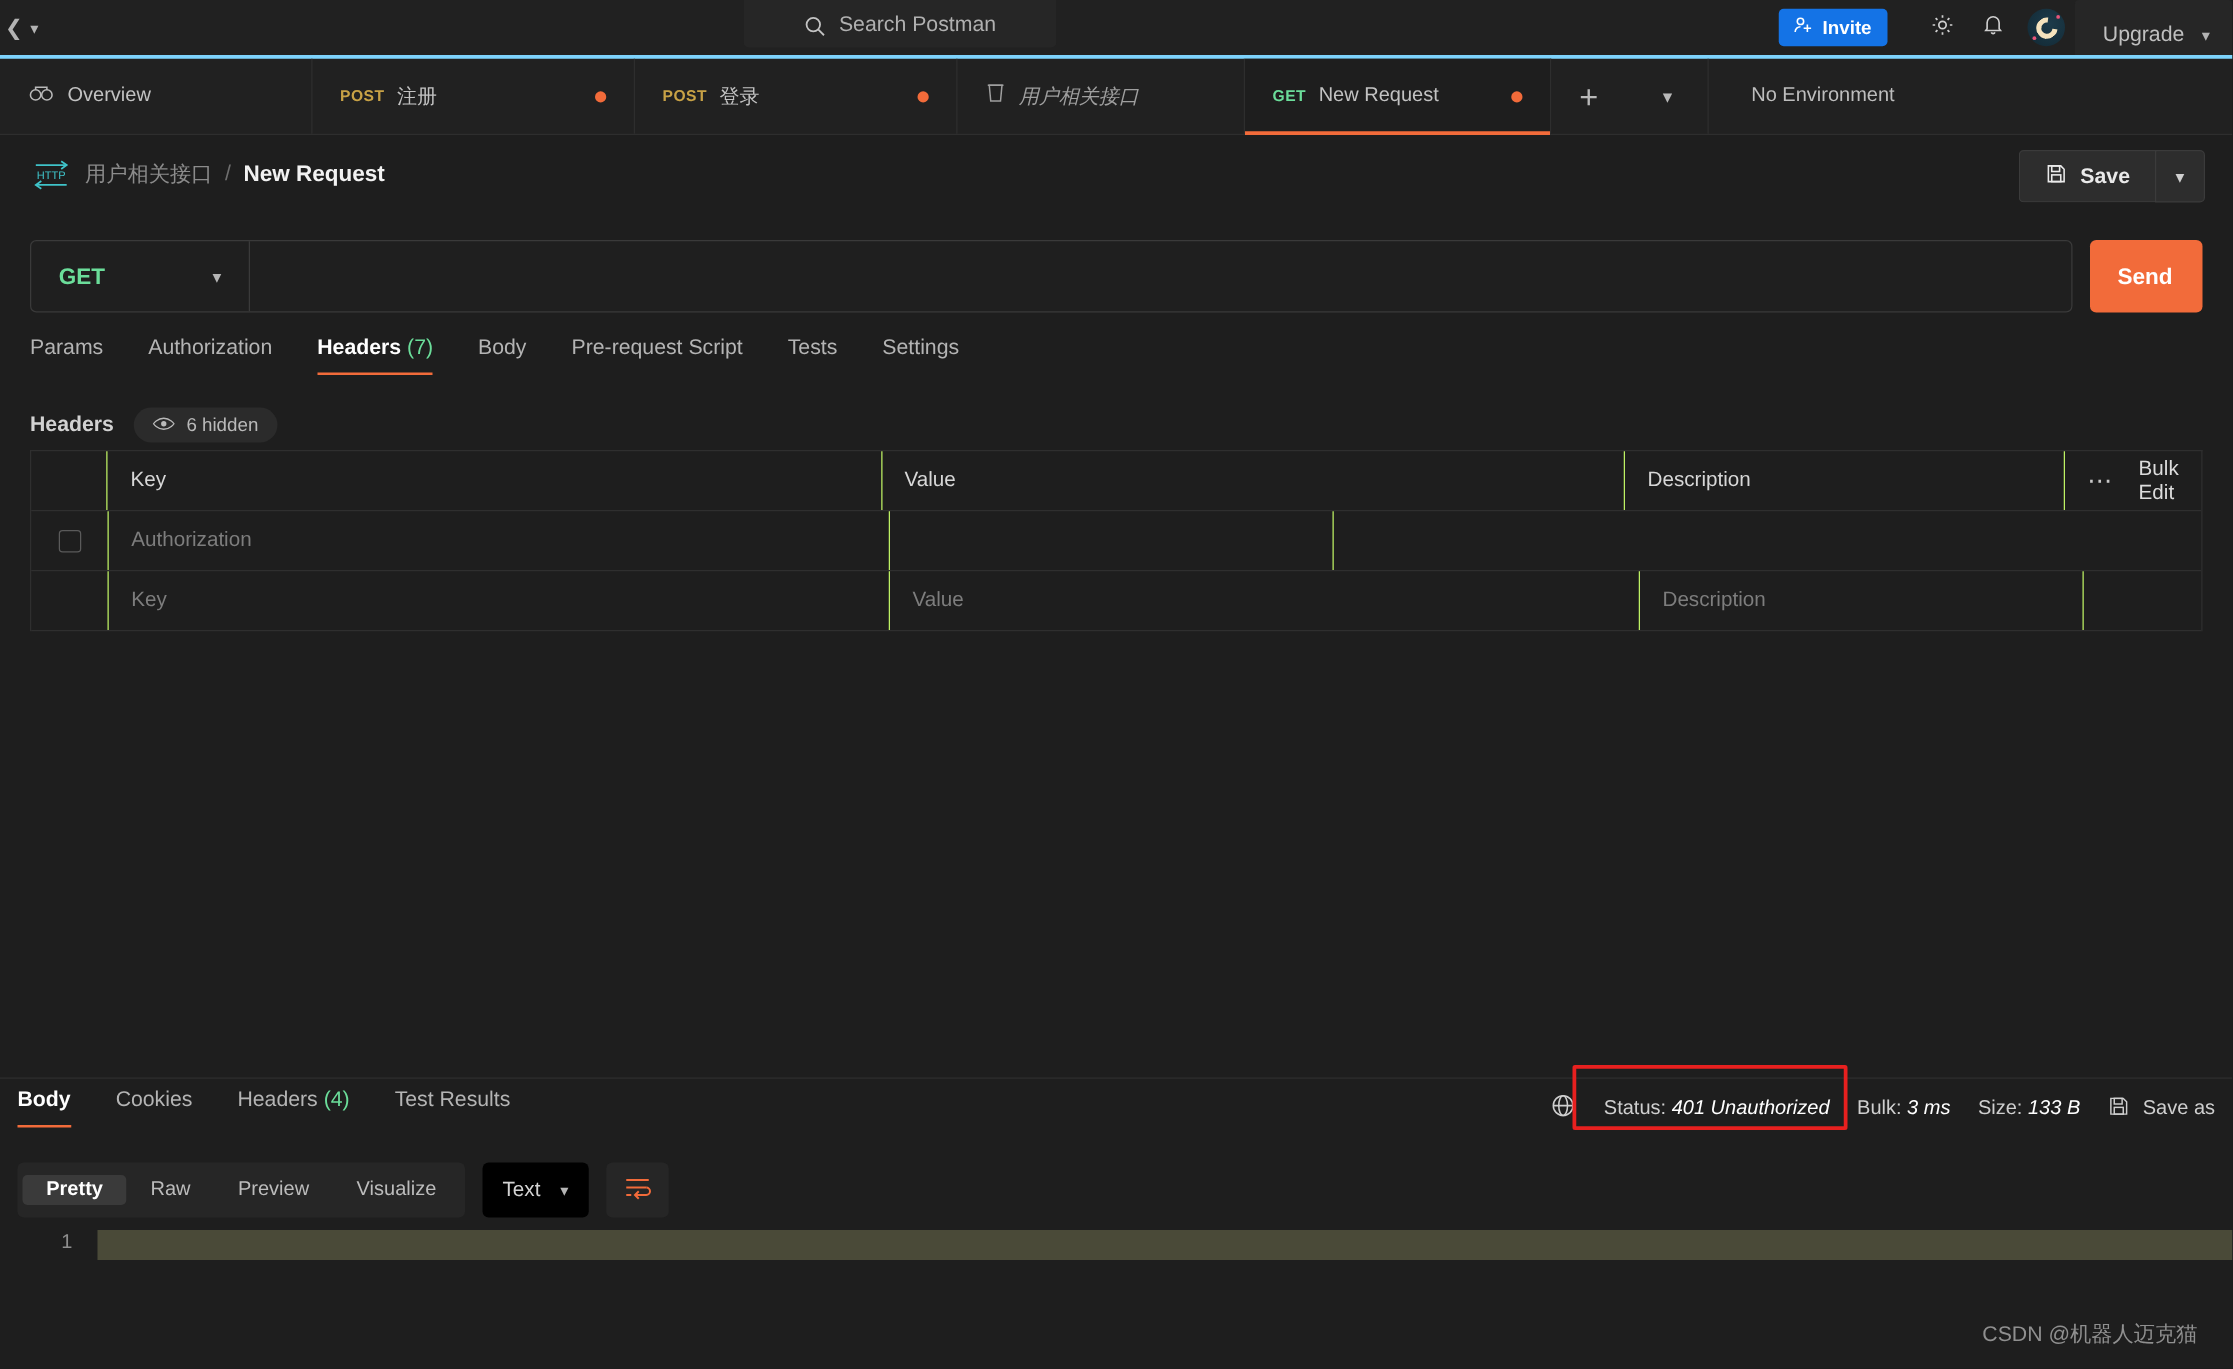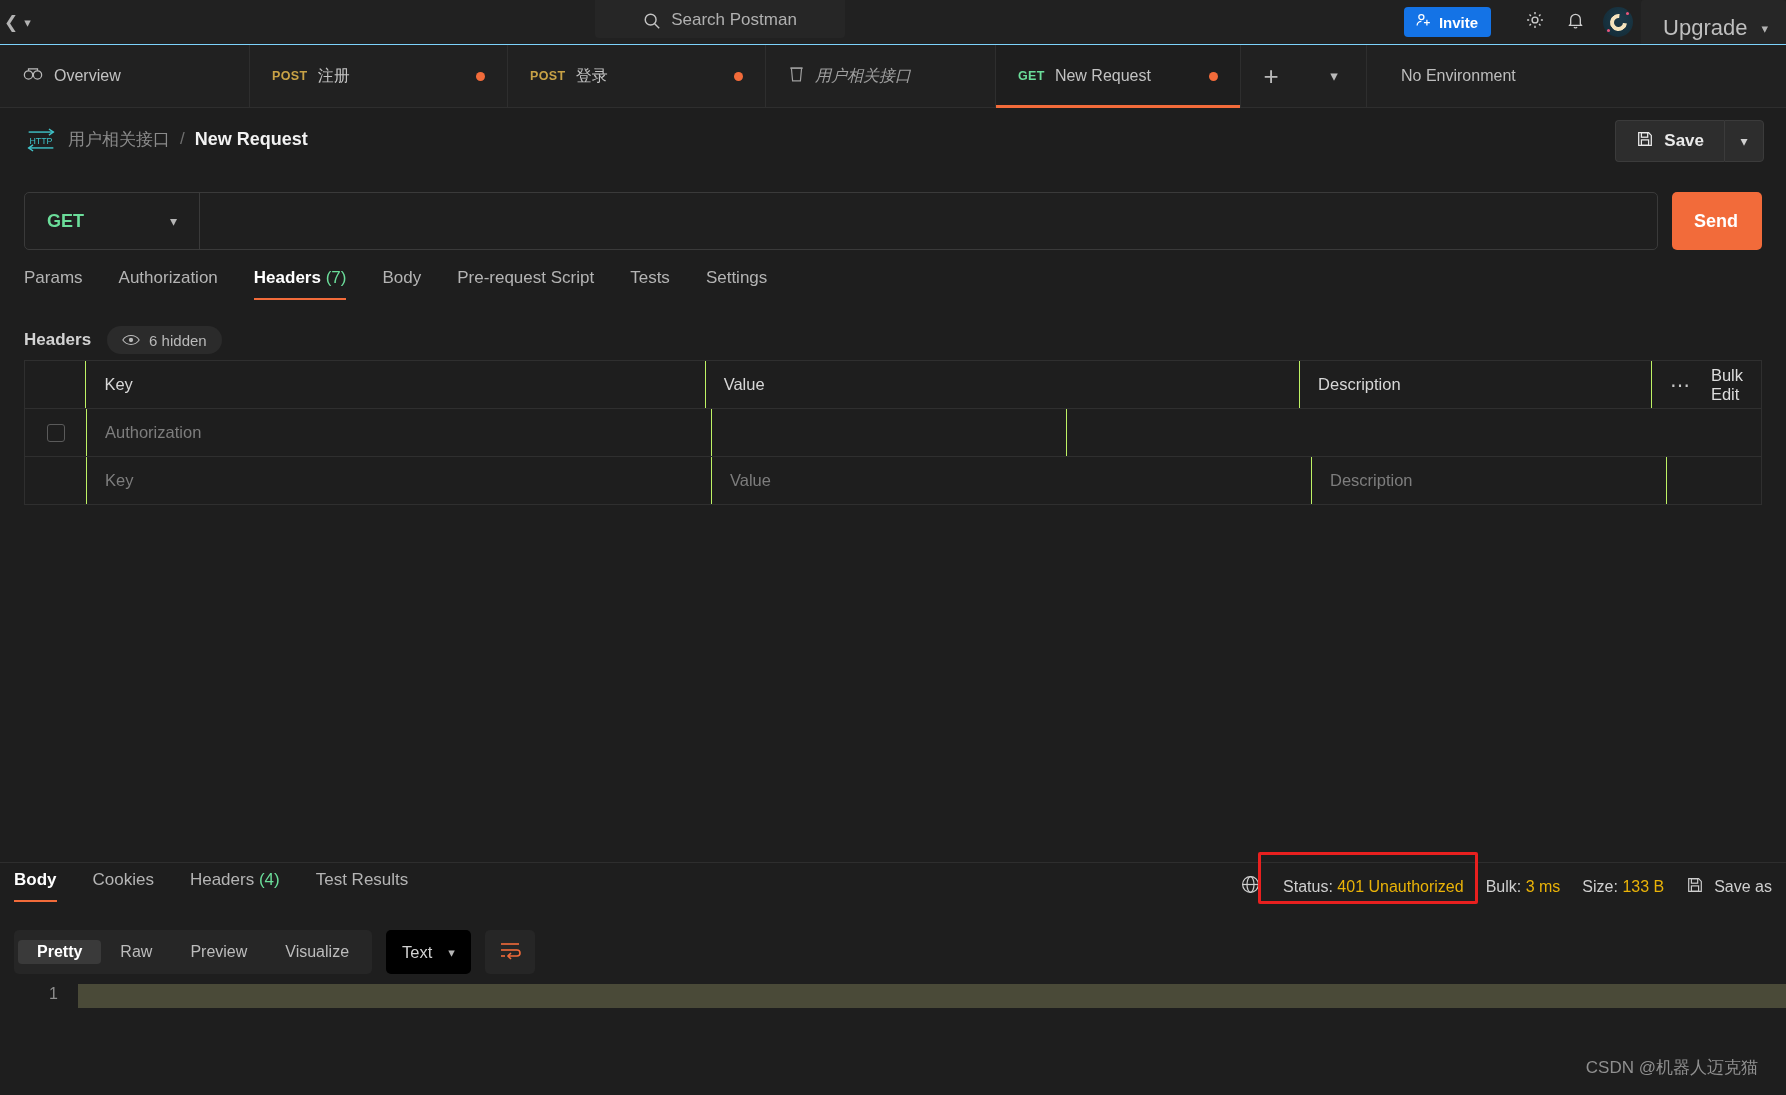--- a/index.html
+++ b/index.html
@@ -46,26 +46,26 @@
   .avatar .ring {
     width:17px; height:17px; border-radius:50%;
     border:4px solid #f5e3bd; border-right-color:transparent; transform:rotate(-38deg);
   }
   .avatar .dot1 { position:absolute; width:3px;height:3px;border-radius:50%;background:#e8557a; left:4px; top:22px;}
   .avatar .dot2 { position:absolute; width:3px;height:3px;border-radius:50%;background:#e8557a; right:4px; top:5px;}
   .upgrade-wrap {
     display:flex; align-items:center; gap:14px; background:#262626;
     height:56px; padding:0 18px 0 22px; margin-top:12px; border-radius:3px;
   }
-  .upgrade-wrap span.lbl { color:#bfbfbf; font-size:22px; }
+  .upgrade-wrap span.lbl { color:#bfbfbf; font-size:17px; }
 
   
   .tabstrip {
     position:absolute; left:0; top:44px; width:1786px; height:64px;
-    background:#212121; border-top:1px solid #7dd3fc; border-bottom:1px solid #2e2e2e;
+    background:#212121; border-top:3px solid #7dd3fc; border-bottom:1px solid #2e2e2e;
     display:flex; align-items:stretch;
   }
   .tab {
     display:flex; align-items:center; gap:10px; padding:0 22px;
     border-right:1px solid #2e2e2e; position:relative; font-size:16px; color:#c2c2c2;
     min-width:0;
   }
   .tab.overview { width:250px; }
   .tab.t-reg { width:258px; }
   .tab.t-log { width:258px; }
@@ -155,21 +155,21 @@
   .thead .tcell { color:#d7d7d7; }
   .muted { color:#7d7d7d; }
   .chk { width:18px; height:18px; border:1px solid #5a5a5a; border-radius:3px; background:transparent; }
   .dots { color:#c8c8c8; font-size:20px; letter-spacing:1px; }
   .bulk { color:#dcdcdc; font-size:16.5px; }
 
   
   .divider { position:absolute; left:0; top:862px; width:1786px; height:1px; background:#2e2e2e; }
   .resptabs { position:absolute; left:0; top:870px; width:1786px; height:46px; display:flex; align-items:flex-start; padding-left:14px; }
   .statusgrp { position:absolute; right:14px; top:874px; display:flex; align-items:center; gap:22px; font-size:16px; color:#cfcfcf; }
-  .statusgrp .g { color:#eab308; }
+  .statusgrp .g { color:#ffffff;font-style:italic; }
   .redbox {
     position:absolute; left:1258px; top:852px; width:220px; height:52px;
     border:3px solid #e8201f; border-radius:2px;
   }
   .fmtbar { position:absolute; left:14px; top:930px; display:flex; align-items:center; gap:14px; }
   .seg { background:#262626; border-radius:5px; height:44px; display:flex; align-items:center; padding:4px; }
   .seg .it { padding:0 19px; height:24px; display:flex; align-items:center; color:#bcbcbc; font-size:16px; border-radius:4px; }
   .seg .it.on { background:#3a3a3a; color:#fff; font-weight:bold; }
   .textsel { background:#000000; border-radius:5px; height:44px; display:flex; align-items:center; gap:16px; padding:0 16px; color:#d2d2d2; font-size:16.5px; }
   .wrapbtn { background:#262626; border-radius:5px; height:44px; width:50px; display:flex; align-items:center; justify-content:center; }

